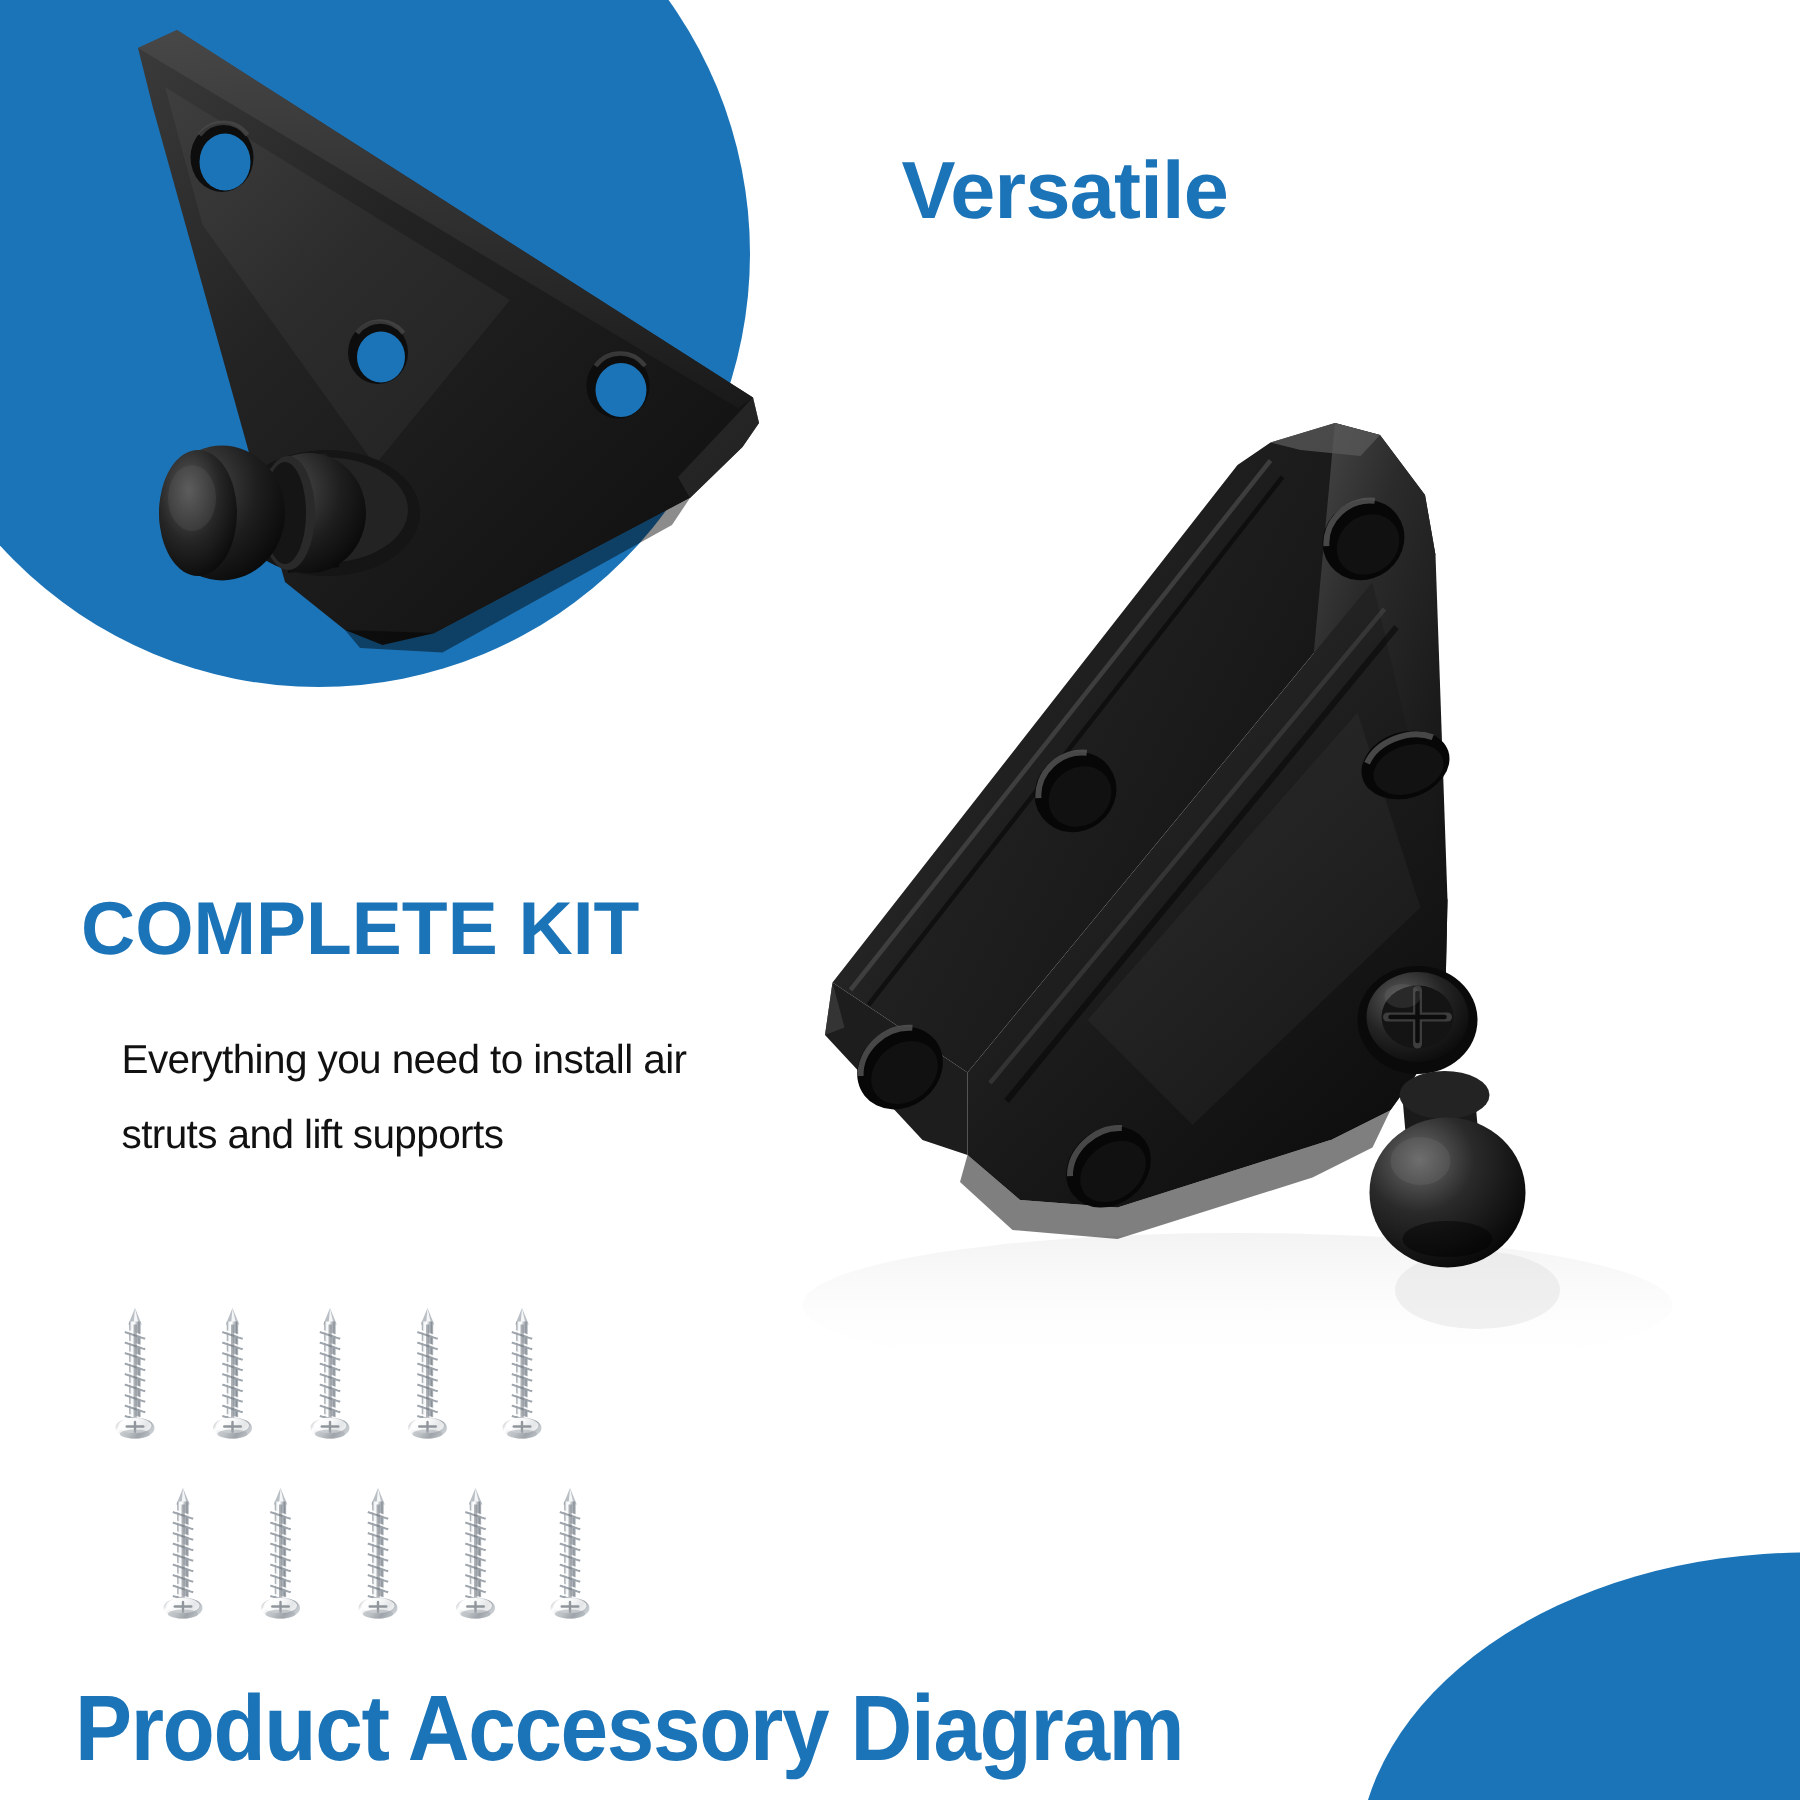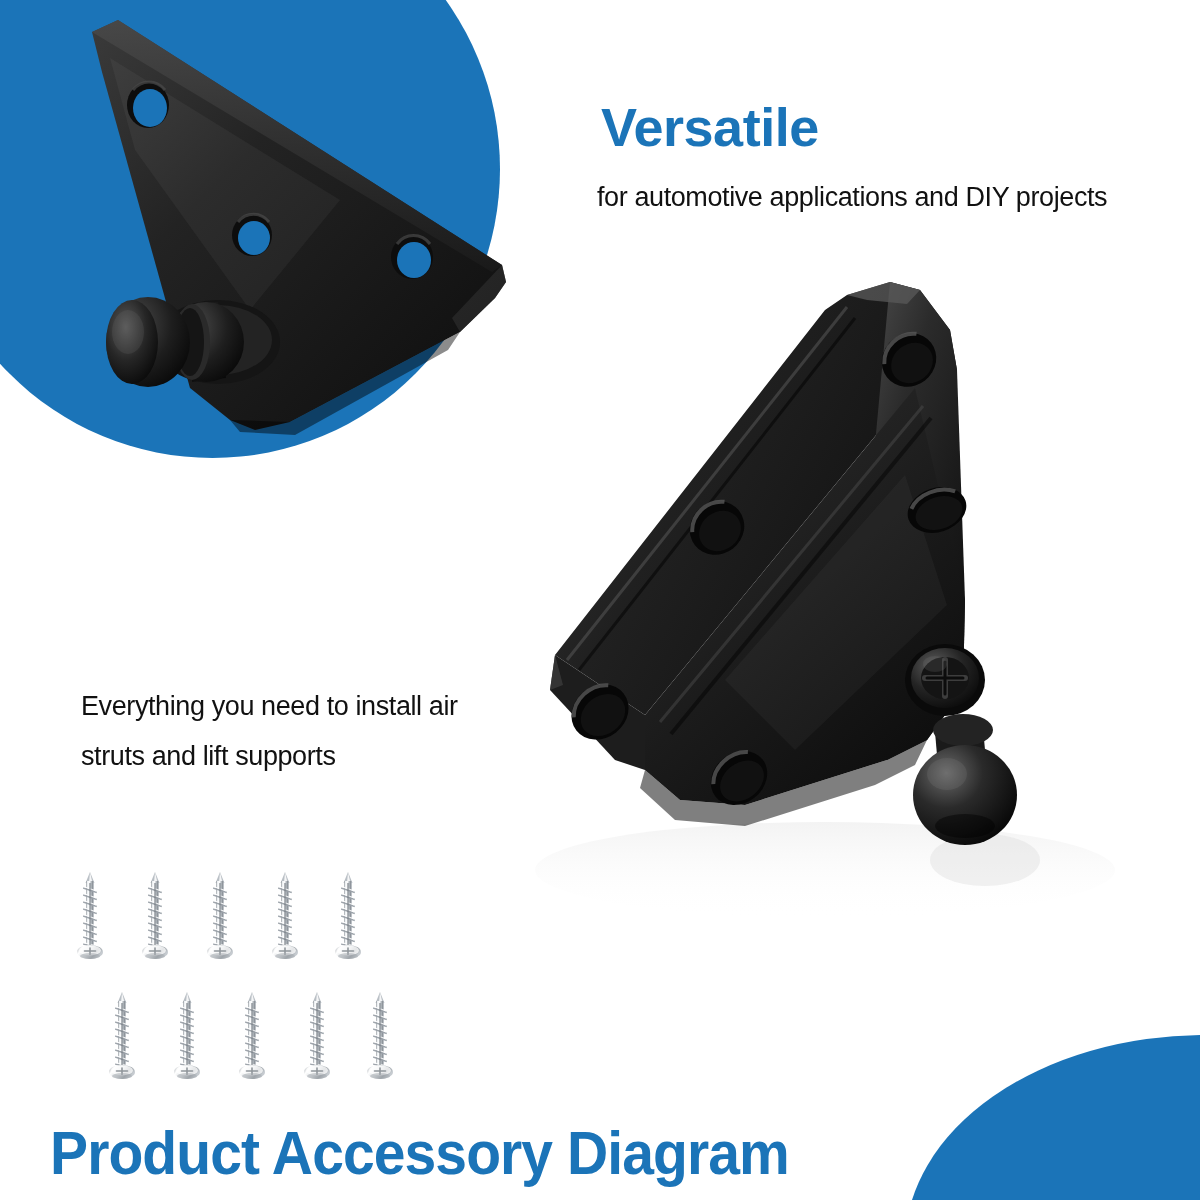--- a/index.html
+++ b/index.html
@@ -411,20 +411,20 @@
       <use href="#screw-glyph" x="52" y="125"></use>
       <use href="#screw-glyph" x="117" y="125"></use>
       <use href="#screw-glyph" x="182" y="125"></use>
       <use href="#screw-glyph" x="247" y="125"></use>
       <use href="#screw-glyph" x="310" y="125"></use>
     </g>
   </svg>
 
   <div class="txt" id="versatile-heading">Versatile</div>
 
-  <div class="txt" id="versatile-sub">for automotive applications and DIY projects</div>
-
+
+  <div class="txt" id="kit-heading">COMPLETE KIT</div>
 
   <div id="kit-body" class="txt">Everything you need to install air struts and lift supports</div>
 
   <div class="txt" id="page-title">Product Accessory Diagram</div>
 
 </div>
 
 </body></html>

